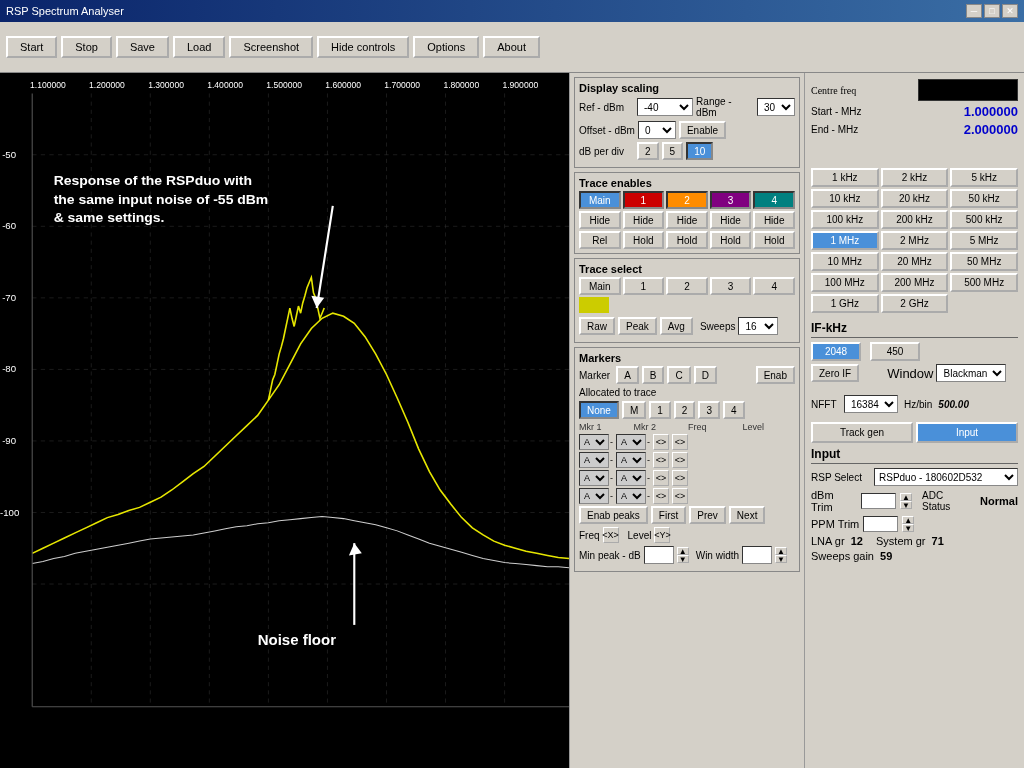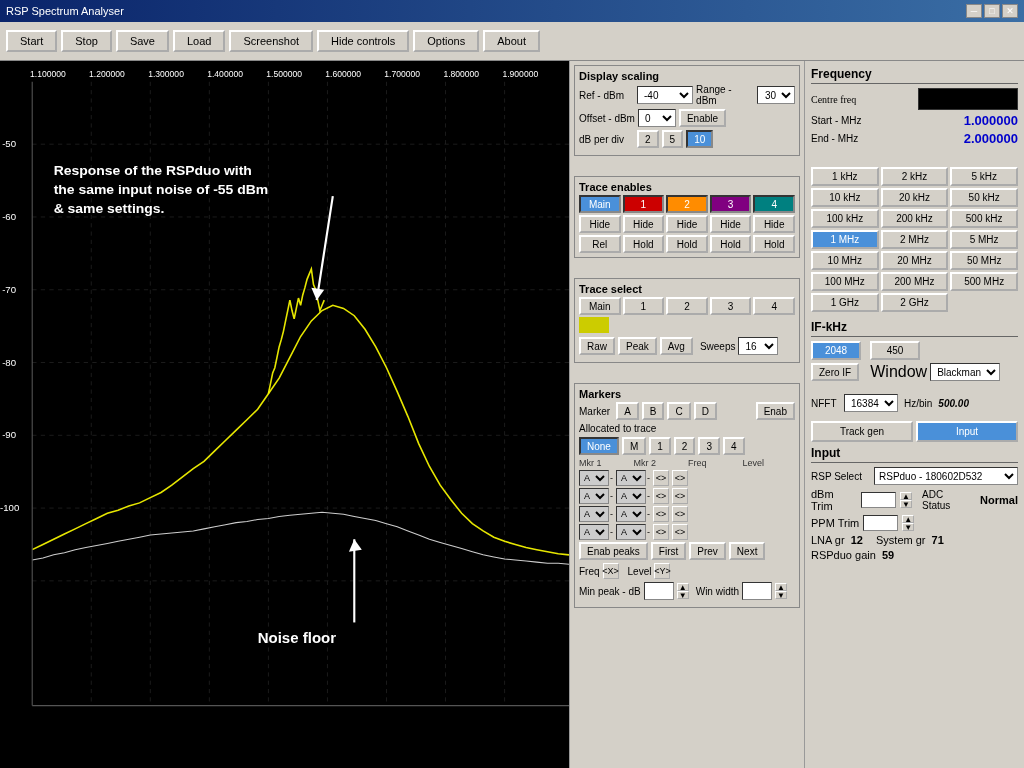--- a/index.html
+++ b/index.html
@@ -18,37 +18,37 @@
     .title-bar-btn {
       width: 16px; height: 14px; background: #d4d0c8;
       border: 1px solid #888; font-size: 9px;
       display: flex; align-items: center; justify-content: center;
       cursor: pointer;
     }
 
     .main-container { display: flex; flex-direction: column; height: calc(768px - 22px); background: #d4d0c8; }
     
     .toolbar {
-      display: flex; align-items: center; gap: 4px; padding: 8px 6px;
+      display: flex; align-items: center; gap: 4px; padding: 14px 6px;
       background: #d4d0c8; border-bottom: 1px solid #888;
     }
     .toolbar-btn {
       background: #d4d0c8; border: 2px outset #fff;
       padding: 3px 12px; font-size: 11px; cursor: pointer;
       min-width: 50px; text-align: center;
     }
 
     .content-area { display: flex; flex: 1; overflow: hidden; }
     
     .spectrum-panel {
       flex: 1; background: #000; position: relative; overflow: hidden;
     }
     .controls-panel {
       width: 235px; background: #d4d0c8; border-left: 1px solid #999;
-      display: flex; flex-direction: column; padding: 4px; gap: 20px; overflow-y: auto;
+      display: flex; flex-direction: column; padding: 4px; gap: 4px; overflow-y: auto;
     }
     .section-title { font-size: 11px; font-weight: bold; margin-bottom: 2px; }
     .control-group { border: 1px solid #888; padding: 4px; background: #d4d0c8; }
     .control-row { display: flex; align-items: center; gap: 3px; margin-bottom: 3px; }
     .control-label { font-size: 10px; min-width: 55px; }
     
     select.ctrl-select {
       font-size: 10px; background: white; border: 1px inset #888;
       padding: 1px 2px; height: 18px;
     }
@@ -89,21 +89,21 @@
     }
     .freq-section { margin-bottom: 4px; }
     .freq-section-title { font-size: 12px; font-weight: bold; border-bottom: 1px solid #666; margin-bottom: 4px; padding-bottom: 2px; }
     .freq-row { display: flex; align-items: center; justify-content: space-between; margin-bottom: 3px; }
     .freq-val { color: #0000cc; font-size: 13px; font-weight: bold; }
     .freq-input {
       background: black; color: white; border: 1px solid #333;
       font-size: 14px; font-weight: bold; padding: 2px 4px;
       width: 100px; text-align: right;
     }
-    .span-grid { display: grid; grid-template-columns: repeat(3, 1fr); gap: 2px; margin-top: 10px; }
+    .span-grid { display: grid; grid-template-columns: repeat(3, 1fr); gap: 2px; margin-top: 20px; }
     .span-btn {
       font-size: 10px; background: #d4d0c8; border: 2px outset #fff;
       padding: 2px 1px; cursor: pointer; text-align: center;
     }
     .span-btn.active { background: #4a90d9; color: white; }
     
     .if-row { display: flex; gap: 9px; align-items: center; }
     .if-btn {
       font-size: 10px; background: #d4d0c8; border: 2px outset #fff;
       padding: 2px 8px; cursor: pointer; min-width: 50px; text-align: center;
@@ -234,21 +234,21 @@
     <div class="controls-panel">
 
       <div class="control-group">
         <div class="section-title">Display scaling</div>
         <div class="control-row">
           <span class="control-label">Ref - dBm</span>
           <select class="ctrl-select" style="width:57px;">
             <option>-40</option><option>-30</option><option>-20</option>
           </select>
           <span class="control-label">Range - dBm</span>
-          <select class="ctrl-select" style="width:38px;text-align:right;">
+          <select class="ctrl-select" style="width:38px;">
             <option>30</option><option>40</option><option>60</option>
           </select>
         </div>
         <div class="control-row">
           <span class="control-label">Offset - dBm</span>
           <select class="ctrl-select" style="width:38px;">
             <option>0</option><option>5</option><option>10</option>
           </select>
           <button class="ctrl-btn">Enable</button>
         </div>
@@ -405,21 +405,20 @@
             <div class="spin-btn">▲</div>
             <div class="spin-btn">▼</div>
           </div>
         </div>
       </div>
     </div>
 
     <div class="freq-panel">
 
       <div class="freq-section">
-        <div class="freq-section-title">Frequency</div>
         <div class="freq-row">
           <span style="font-size:10px;font-family:Liberation Serif, serif;">Centre freq</span>
           <input class="freq-input" style="">
         </div>
         <div class="freq-row">
           <span style="font-size:10px;">Start - MHz</span>
           <span class="freq-val">1.000000</span>
         </div>
         <div class="freq-row">
           <span style="font-size:10px;">End - MHz</span>
@@ -453,21 +452,21 @@
       </div>
 
       <div class="freq-section">
         <div class="freq-section-title">IF-kHz</div>
         <div class="if-row">
           <button class="if-btn active">2048</button>
           <button class="if-btn">450</button>
         </div>
         <div class="control-row" style="margin-top:3px;">
           <button class="ctrl-btn">Zero IF</button>
-          <span style="font-size:16px;margin-left:8px;">Window</span>
+          <span style="font-size:13px;margin-left:25px;">Window</span>
           <select class="ctrl-select" style="width:70px;">
             <option>Blackman</option><option>Hanning</option><option>None</option>
           </select>
         </div>
       </div>
 
       <div class="control-row" style="margin-top:2px;">
         <span style="font-size:10px;min-width:30px;">NFFT</span>
         <select class="ctrl-select nfft-select">
           <option>16384</option><option>8192</option><option>32768</option>
@@ -507,19 +506,19 @@
             <div class="spin-btn">▼</div>
           </div>
         </div>
         <div class="gain-row">
           <span>LNA gr</span>
           <span style="font-weight:bold;margin-left:3px;">12</span>
           <span style="margin-left:10px;">System gr</span>
           <span style="font-weight:bold;margin-left:3px;">71</span>
         </div>
         <div class="gain-row">
-          <span>RSPduo gain</span>
+          <span>Sweeps gain</span>
           <span style="font-weight:bold;margin-left:3px;">59</span>
         </div>
       </div>
     </div>
   </div>
 </div>
 
 </body></html>

